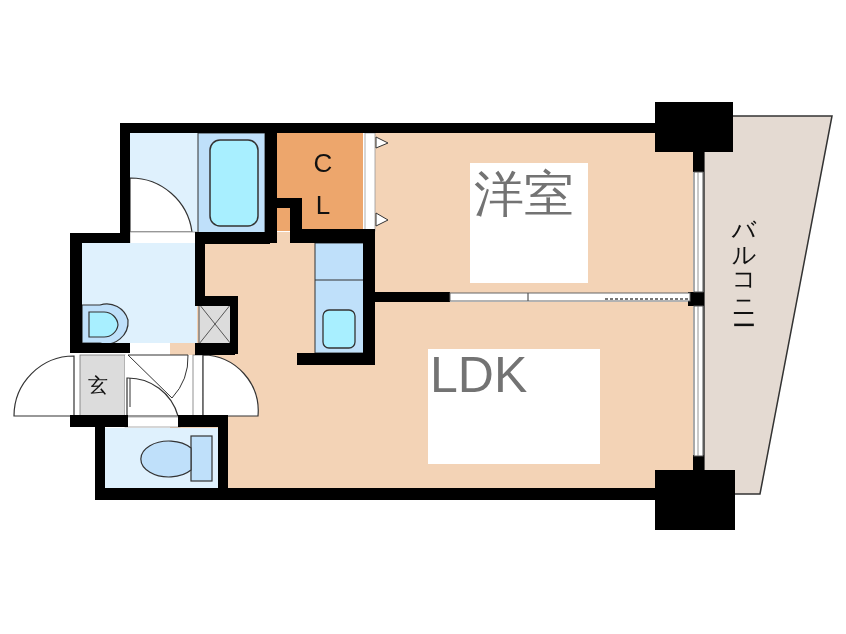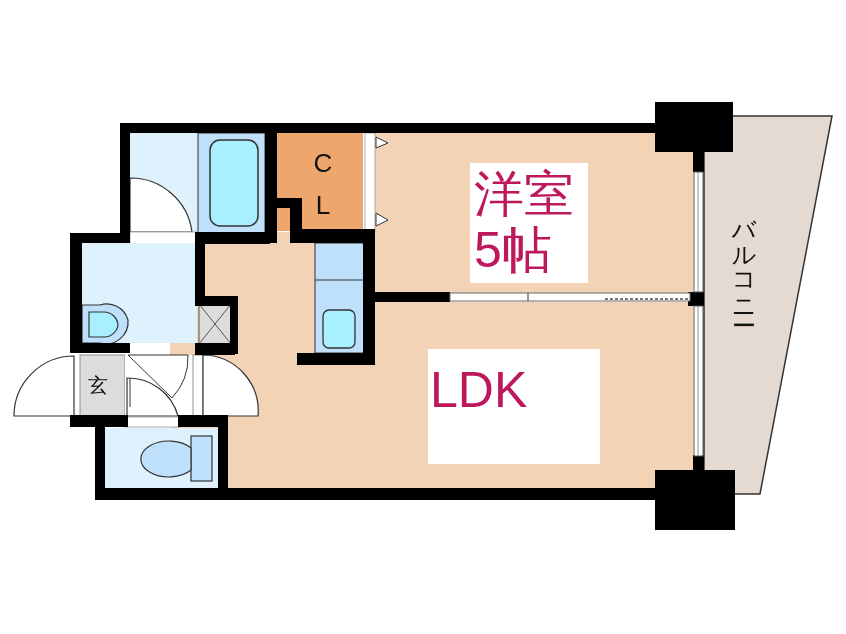--- a/index.html
+++ b/index.html
@@ -1,22 +1,22 @@
 <!DOCTYPE html>
 <html><head>
   <meta charset="utf-8">
   <style>
     html, body { margin: 0; padding: 0; background: #ffffff; }
     body { width: 846px; height: 634px; position: relative; overflow: hidden; font-family: "Liberation Sans", "DejaVu Sans", sans-serif; }
     #plan { position: absolute; left: 0; top: 0; width: 846px; height: 634px; }
-    .label-box { position: absolute; background: #ffffff; color: #be185d; }
+    .label-box { position: absolute; background: #ffffff; color: #737373; }
     .label-line { display: block; line-height: 1; white-space: nowrap; }
     #label-western { left: 470px; top: 163px; width: 118px; height: 120px; font-size: 50px; padding: 6px 0 0 4px; box-sizing: border-box; }
     #label-western .label-line { margin-bottom: 6px; }
-    #label-ldk { left: 428px; top: 349px; width: 172px; height: 115px; font-size: 50px; padding: 16px 0 0 2px; box-sizing: border-box; }
+    #label-ldk { left: 428px; top: 349px; width: 172px; height: 115px; font-size: 50px; padding: 1px 0 0 2px; box-sizing: border-box; }
     #label-ldk .label-line { margin-bottom: 8px; }
     .cl-label { position: absolute; left: 310px; font-size: 26px; color: #111; width: 26px; text-align: center; }
     #cl-c { top: 148px; }
     #cl-l { top: 190px; }
     #genkan-label { position: absolute; left: 88px; top: 372px; font-size: 20px; color: #111; }
     #balcony-label { position: absolute; left: 733px; top: 203px; width: 26px; font-size: 24px; line-height: 29px; color: #111; text-align: center; writing-mode: vertical-rl; }
   </style>
 </head>
 <body>
 
@@ -100,21 +100,20 @@
   <line x1="605" y1="299" x2="688" y2="299" stroke="#777" stroke-width="2" stroke-dasharray="3,2"></line>
 
   <rect x="694" y="172" width="9" height="120" fill="#ffffff" stroke="#555" stroke-width="1"></rect>
   <line x1="698" y1="172" x2="698" y2="292" stroke="#777" stroke-width="0.8"></line>
   <rect x="694" y="306" width="9" height="150" fill="#ffffff" stroke="#555" stroke-width="1"></rect>
   <line x1="698" y1="306" x2="698" y2="456" stroke="#777" stroke-width="0.8"></line>
 </svg>
 
 <div class="label-box" id="label-western">
   <span class="label-line">洋室</span>
-  <span class="label-line">5帖</span>
 </div>
 
 <div class="label-box" id="label-ldk">
   <span class="label-line">LDK</span>
 </div>
 
 <span class="cl-label" id="cl-c">C</span>
 <span class="cl-label" id="cl-l">L</span>
 
 <span id="genkan-label">玄</span>

